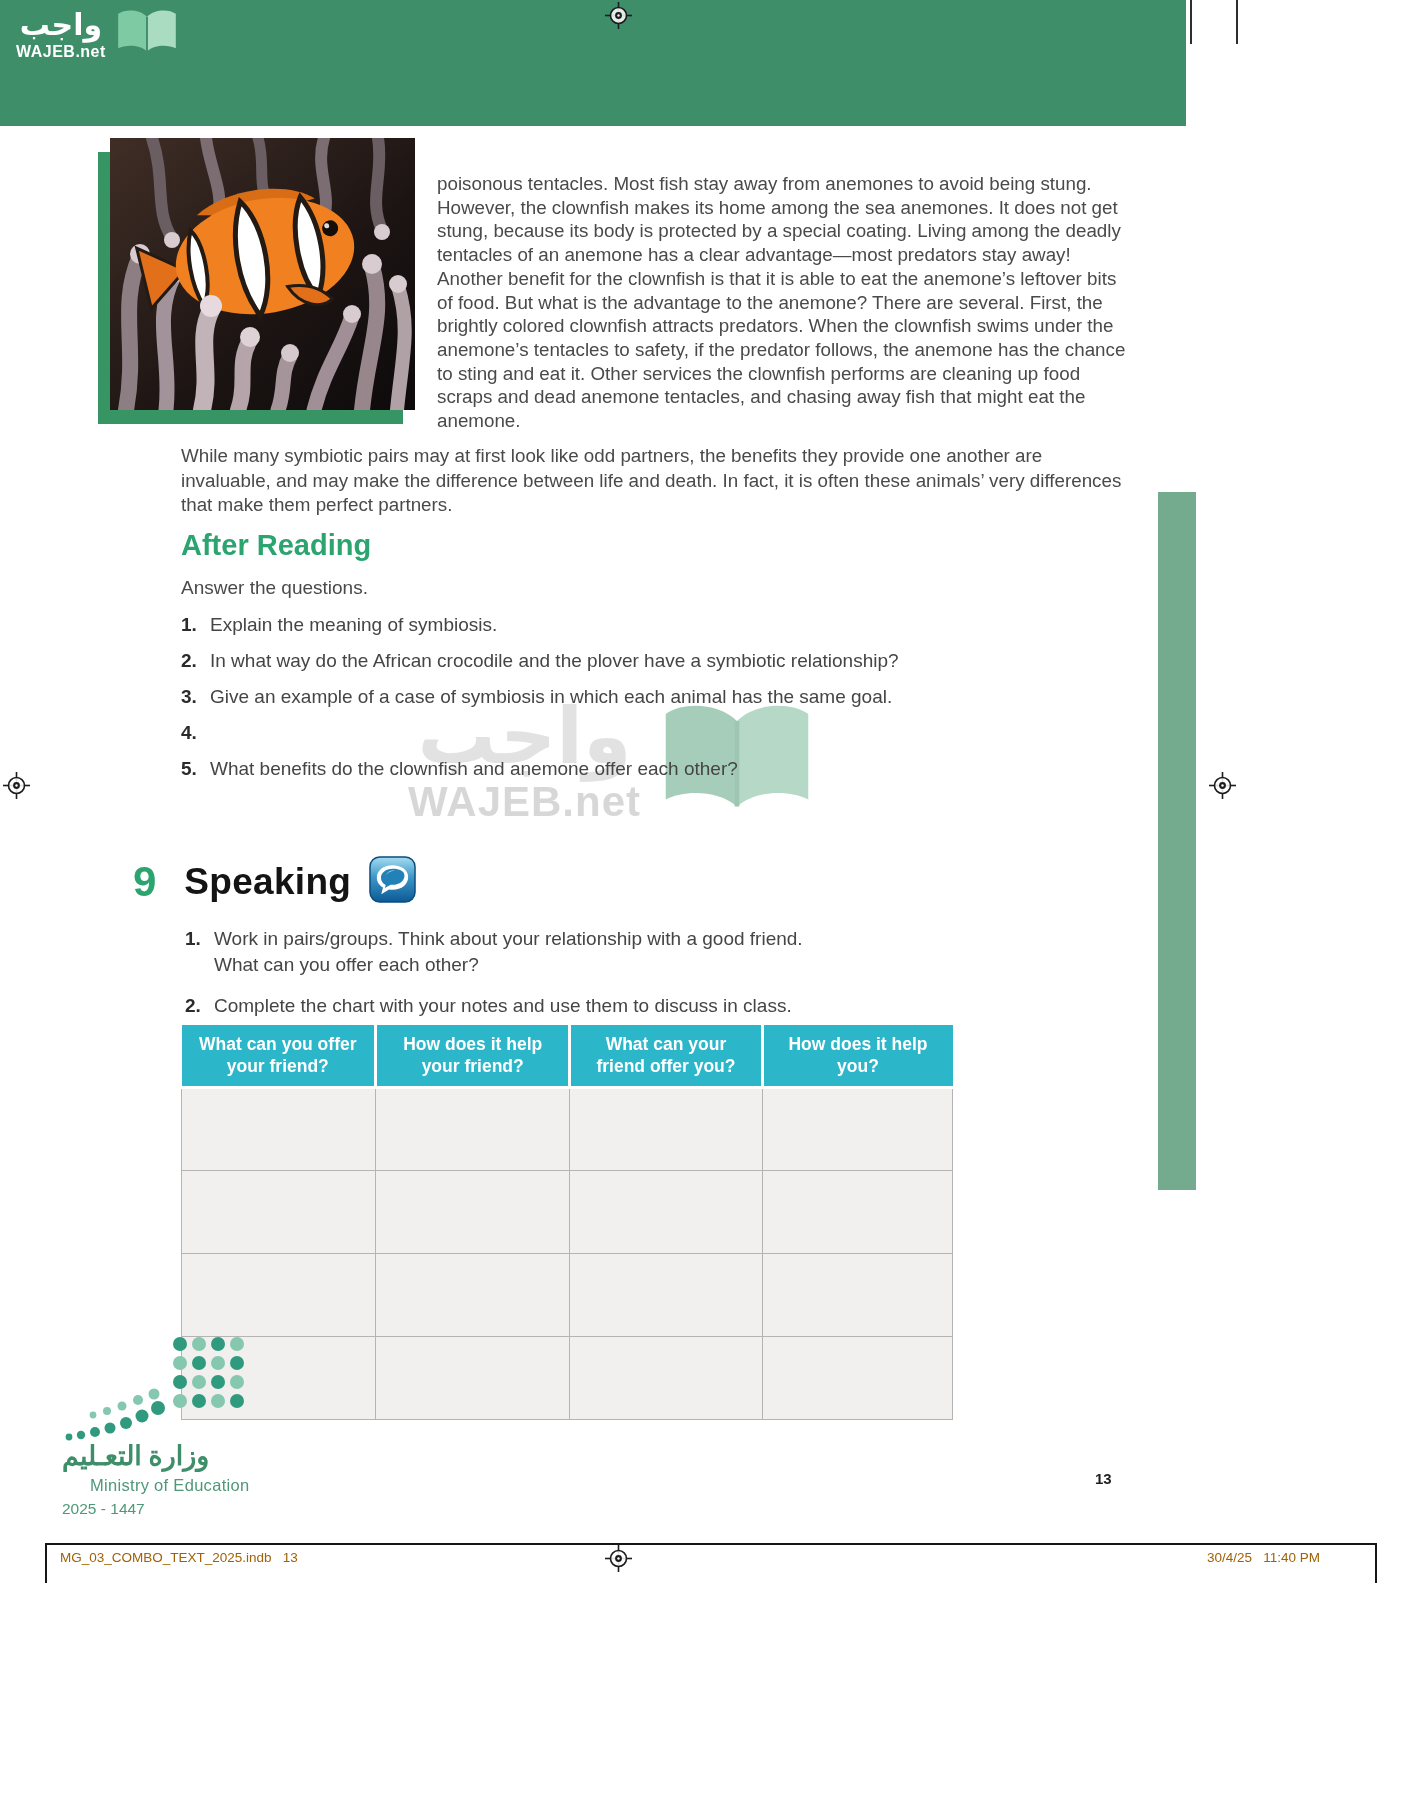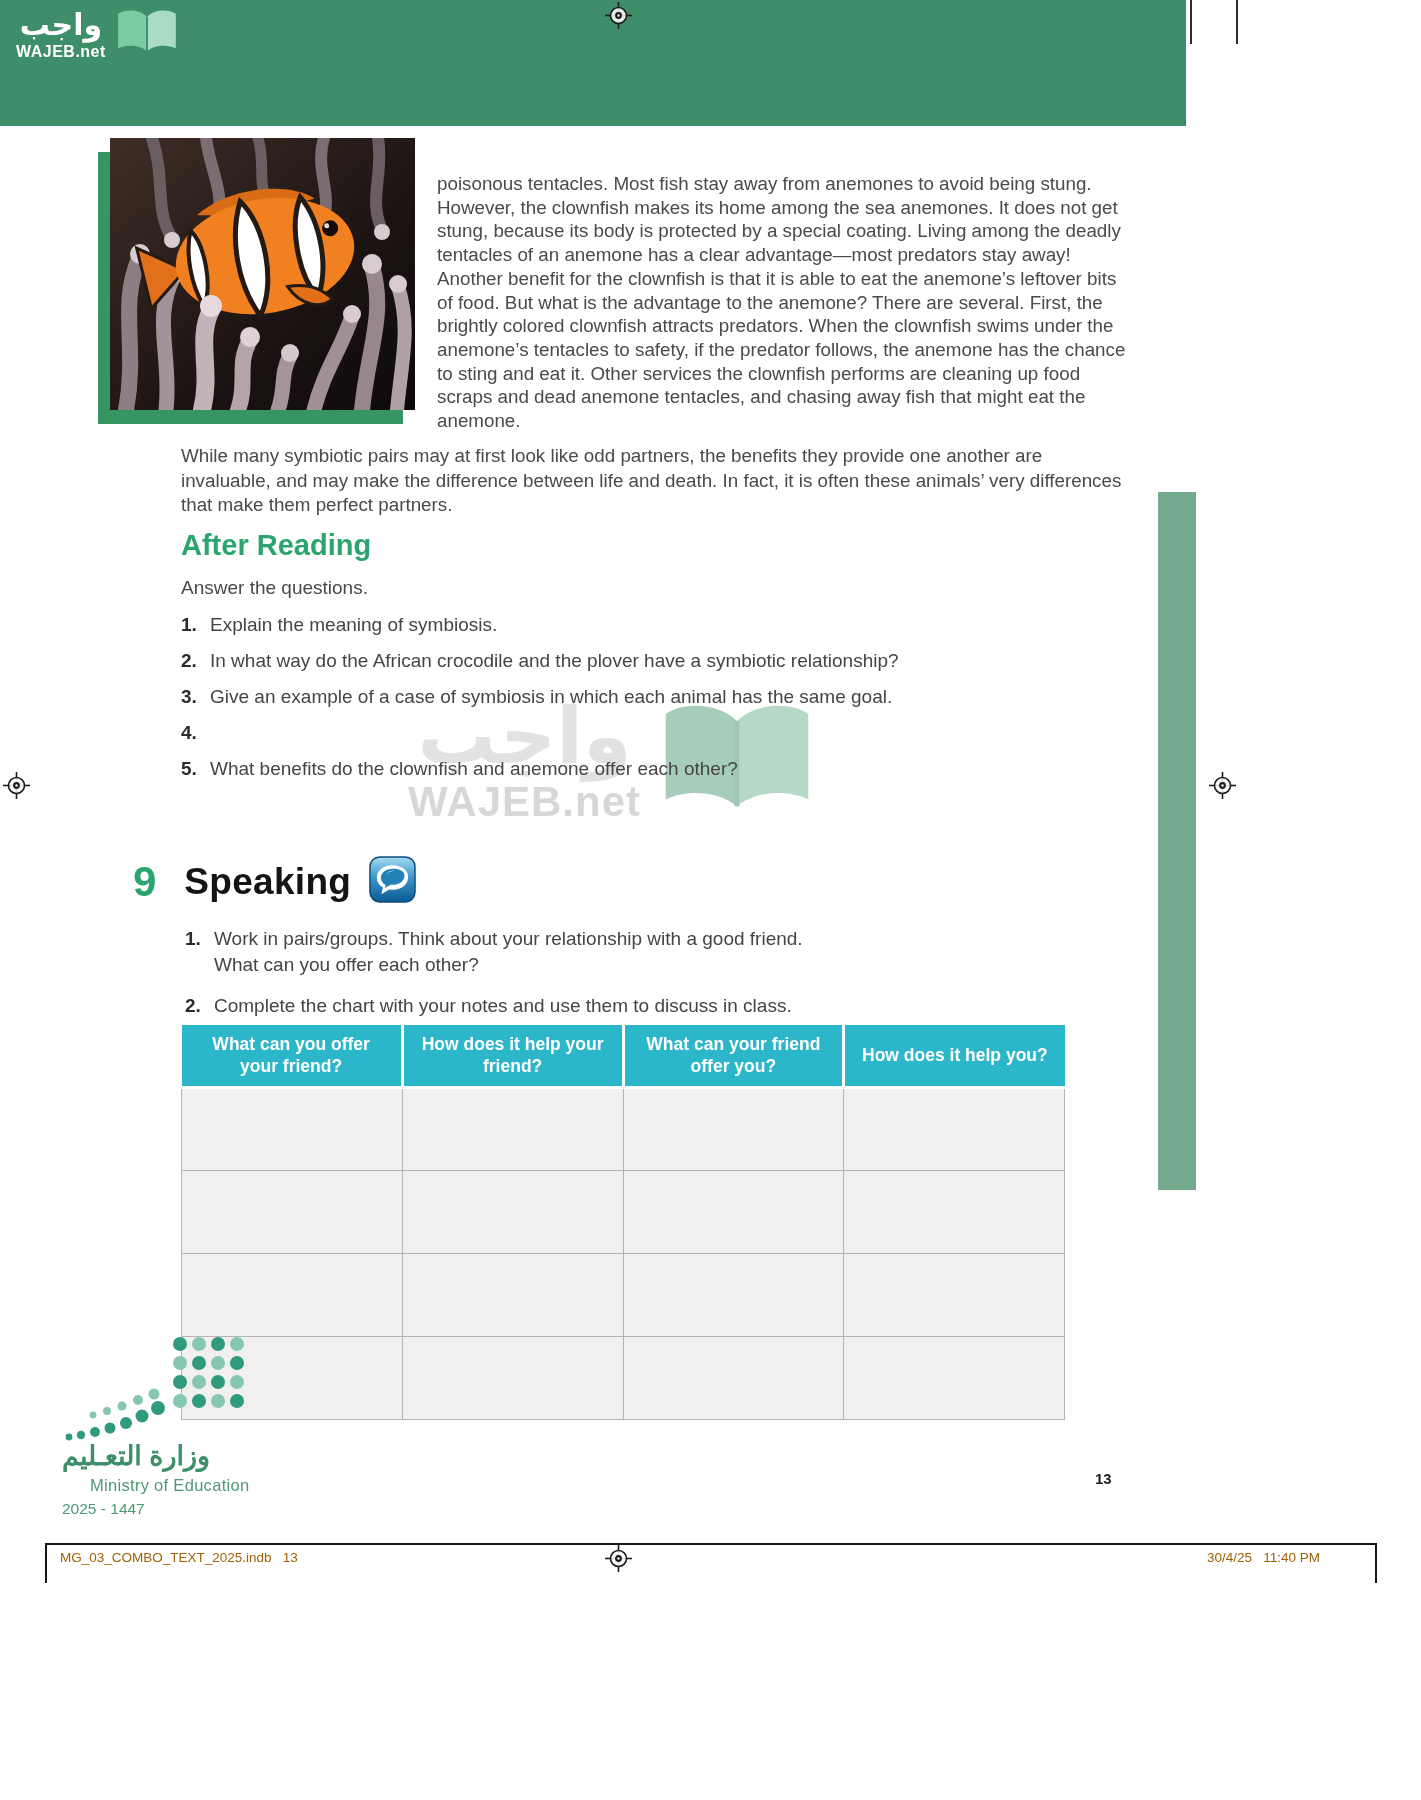--- a/index.html
+++ b/index.html
@@ -28,32 +28,32 @@
   .wm-text { display:flex; flex-direction:column; align-items:center; margin-right:20px; }
   .wm-ar { font-family:"DejaVu Sans", sans-serif; font-size:78px; font-weight:bold; color:#c6c6c6; line-height:1.05; }
   .wm-net { font-size:42px; font-weight:bold; color:#b1b1b1; letter-spacing:1px; }
   .speak-head { position:absolute; left:133px; top:856px; display:flex; align-items:center; }
   .speak-num { font-size:42px; font-weight:bold; color:#2ba46f; margin-right:28px; }
   .speak-title { font-size:37px; font-weight:bold; color:#141414; margin-right:18px; letter-spacing:.3px; }
   .sp-items { position:absolute; left:185px; top:926px; width:900px; }
   .sp-row { display:flex; margin-bottom:15px; font-size:19px; color:#454545; line-height:26px; }
   .sp-num { width:29px; font-weight:bold; color:#2b2b2b; flex:none; }
   .sp-txt { white-space:pre-line; }
-  table.chart { position:absolute; left:181px; top:1025px; width:884px; border-collapse:collapse; }
+  table.chart { position:absolute; left:181px; top:1025px; width:772px; border-collapse:collapse; }
   table.chart th {
     background:#2cb6c9; color:#fff; font-size:17.5px; font-weight:bold; height:62px;
     vertical-align:middle; text-align:center; line-height:1.3; padding:2px 14px;
     border:3px solid #fff; border-top:none;
   }
   table.chart th:first-child { border-left:none; }
   table.chart th:last-child { border-right:none;text-align:center; }
   table.chart td { background:#f1f0ef; border:1px solid #b5b3b3; height:83px; }
   .side-tab { position:absolute; left:1158px; top:492px; width:38px; height:698px; background:#74ab8e; }
   .moe { position:absolute; left:58px; top:1334px; }
-  .moe-ar { position:absolute; left:62px; top:1440px; font-family:Liberation Sans, sans-serif; font-size:27px; font-weight:bold; color:#3f8e6a; }
+  .moe-ar { position:absolute; left:62px; top:1440px; font-family:Liberation Serif, serif; font-size:27px; font-weight:bold; color:#3f8e6a; }
   .moe-en { position:absolute; left:62px; top:1476px; font-size:16.5px; color:#4e9878; letter-spacing:.3px;margin-left:28px; }
   .moe-year { position:absolute; left:62px; top:1500px; font-size:15.5px; color:#4e9878; }
   .page-num { position:absolute; left:1088px; top:1470px; font-size:15px; font-weight:bold; color:#1f1f1f;margin-left:7px; }
   .footrule { position:absolute; left:45px; top:1543px; width:1332px; height:2px; background:#161616; }
   .foottick { position:absolute; width:2px; height:40px; top:1543px; background:#161616; }
   .imprint { position:absolute; top:1550px; font-size:13.5px; color:#a16207; white-space:pre; }
   .imprint-left { left:60px; }
   .imprint-right { left:1044px; width:276px; text-align:right; }
 </style>
 </head>

